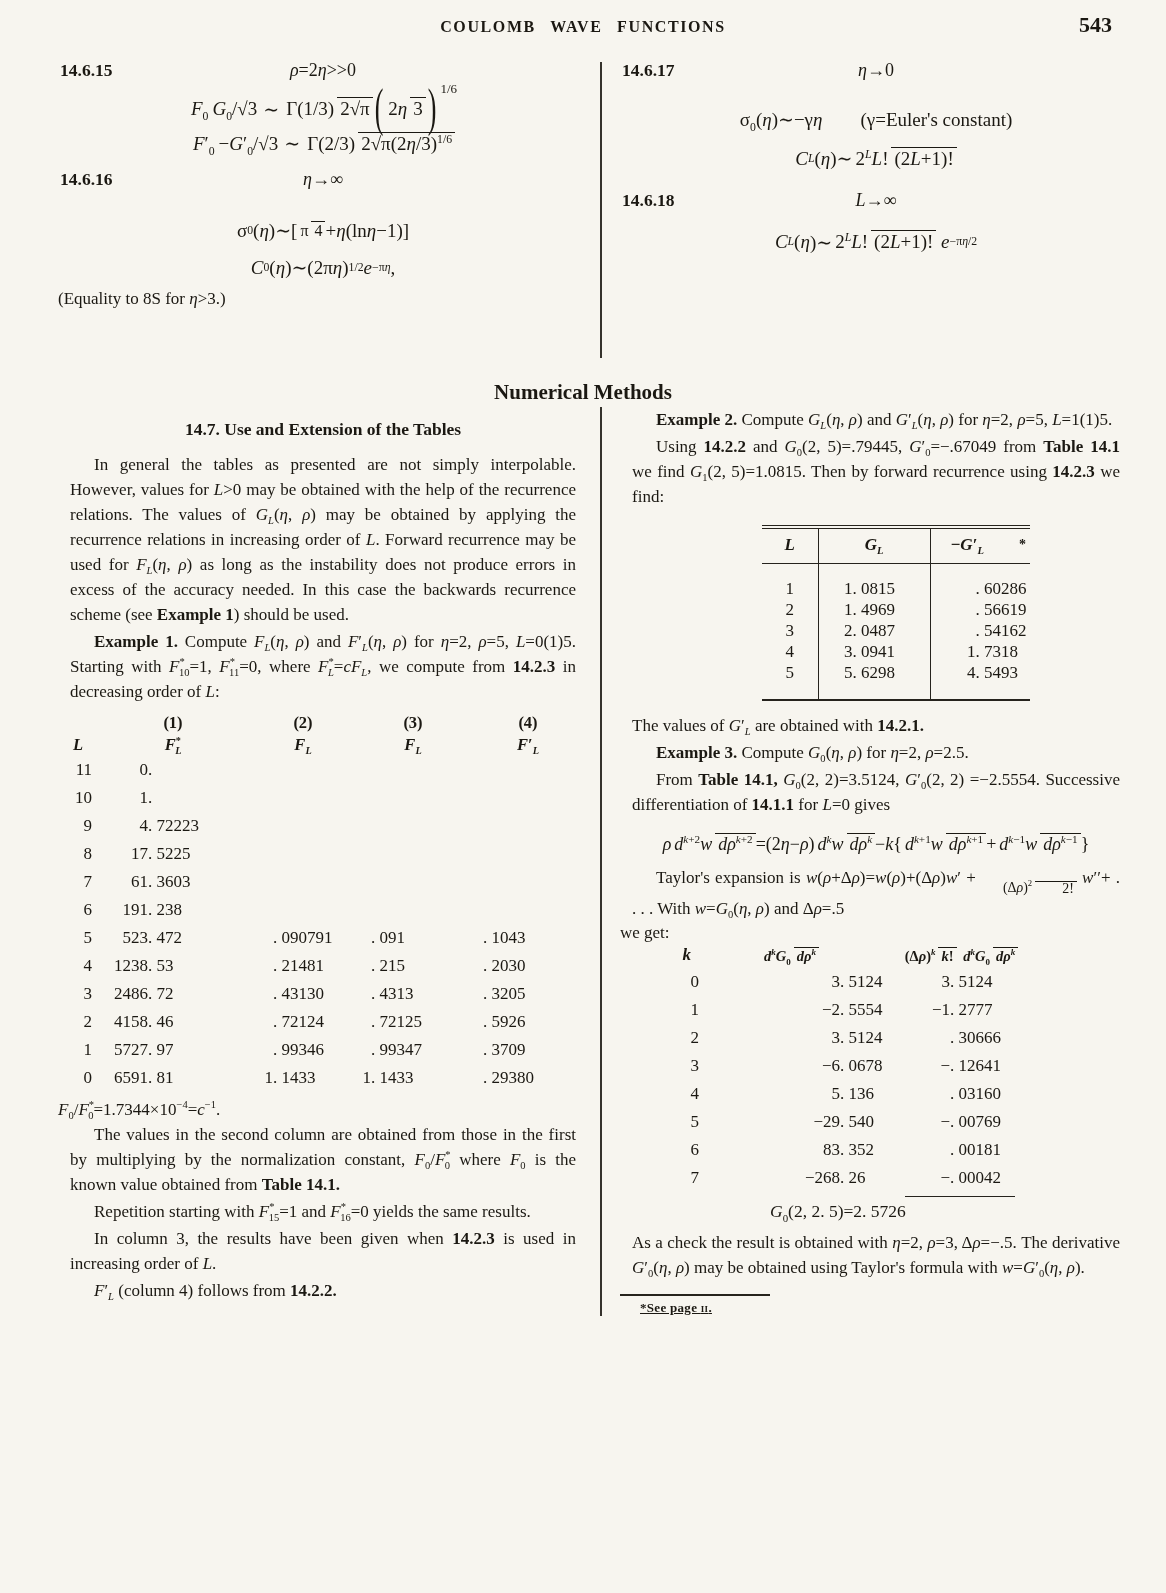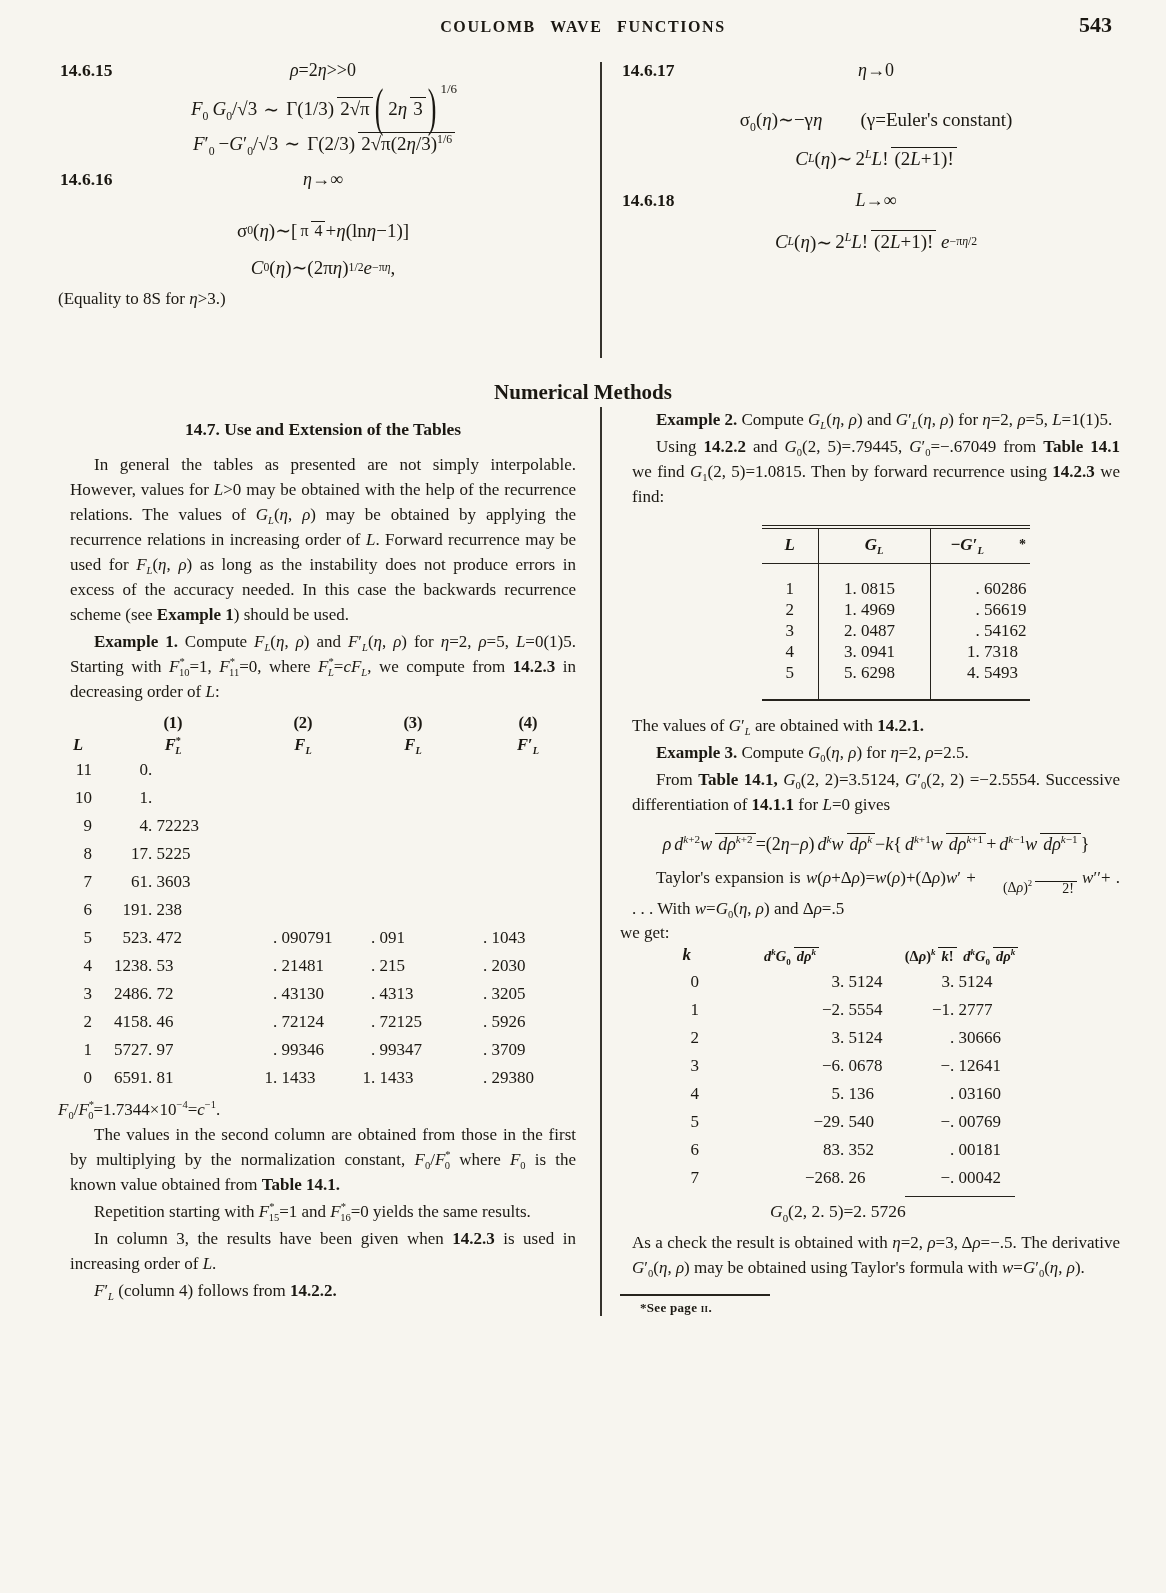--- a/index.html
+++ b/index.html
@@ -85,21 +85,21 @@
   .t3 th:nth-child(1){font-size:17px;text-align:right;padding-right:14px;}
   .t3 th:nth-child(3){padding-right:30px;}
   .t3 td{padding:3px 0;line-height:22px;}
   .t3 td:nth-child(1){text-align:right;padding-right:6px;}
   .t3 td:nth-child(2){padding-left:85px;} .t3 td:nth-child(2) .ip{min-width:50px;}
   .t3 td:nth-child(3){padding-left:47px;} .t3 td:nth-child(3) .ip{min-width:28px;}
 
   .sumrule{width:110px;border-top:1.8px solid #26231d;margin:4px 0 4px 285px;}
   .result{font-size:17.5px;margin:2px 0 8px 150px;}
   .footrule{width:150px;border-top:2px solid #26231d;margin:14px 0 4px 0;}
-  .footnote{font-size:13px;font-weight:700;margin-left:20px;letter-spacing:0.3px;}
+  .footnote{font-size:13px;font-weight:700;margin-left:20px;letter-spacing:0.3px;text-decoration:underline;}
 </style>
 </head>
 <body>
 
 <div class="page">
 
   <header class="page-header">
     <span class="running-title">COULOMB WAVE FUNCTIONS</span>
     <span class="page-number">543</span>
   </header>

